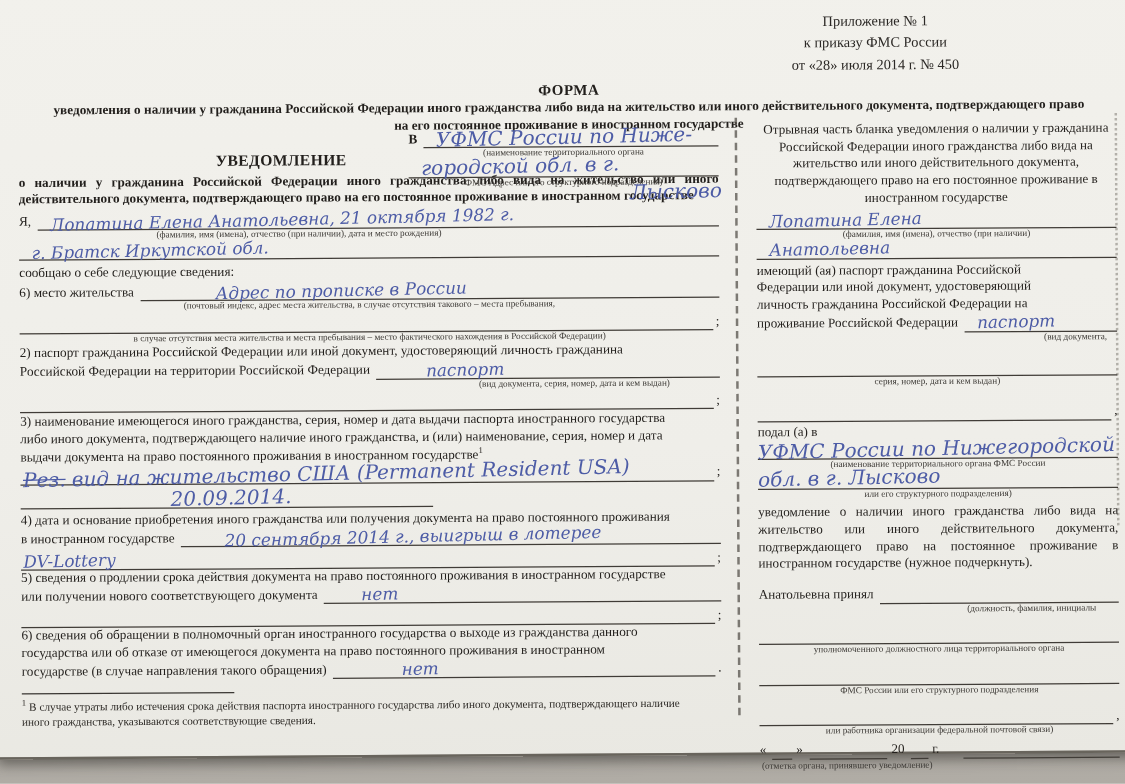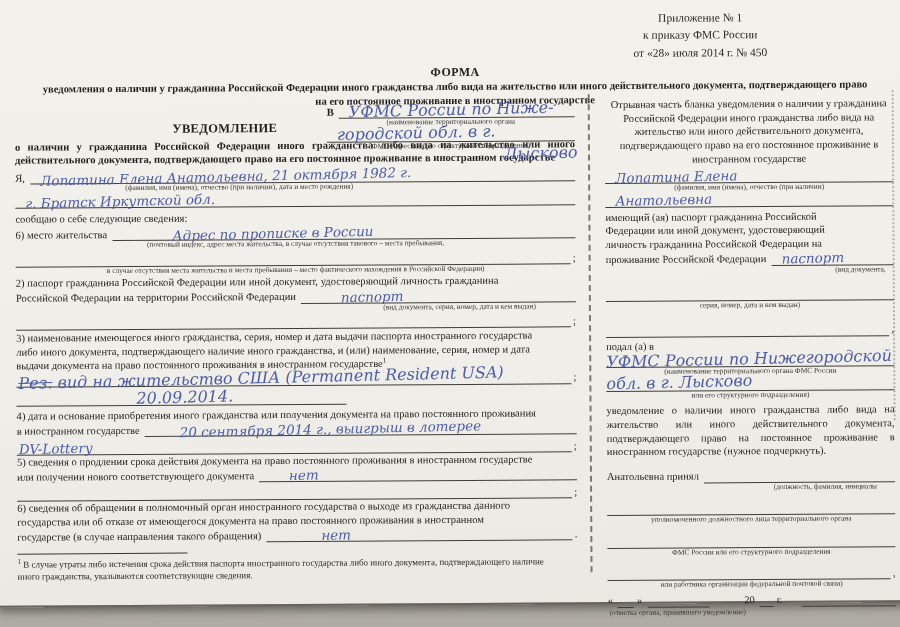--- a/index.html
+++ b/index.html
@@ -265,21 +265,21 @@
         <span class="ln"></span>
         <span class="tail">,</span>
       </div>
       <div class="cap">или работника организации федеральной почтовой связи)</div>
 
       <div class="row" style="margin-top:3px;">
         <span class="lbl">«</span>
         <span class="ln-fix" style="width:16px;"></span>
         <span class="lbl" style="padding-left:3px;">»</span>
         <span class="ln-fix" style="width:62px;"></span>
-        <span class="lbl" style="padding-left:4px;margin-left:31px;">20</span>
+        <span class="lbl" style="padding-left:4px;">20</span>
         <span class="ln-fix" style="width:14px;"></span>
         <span class="lbl" style="padding-left:3px;">г.</span>
         <span style="width:14px;"></span>
         <span class="ln"></span>
       </div>
       <div style="display:flex;margin-top:1px;">
         <div class="cap" style="width:140px;font-family:Liberation Serif, serif;">(отметка органа, принявшего уведомление)</div>
         <div style="flex:1;"></div>
       </div>
     </div>

